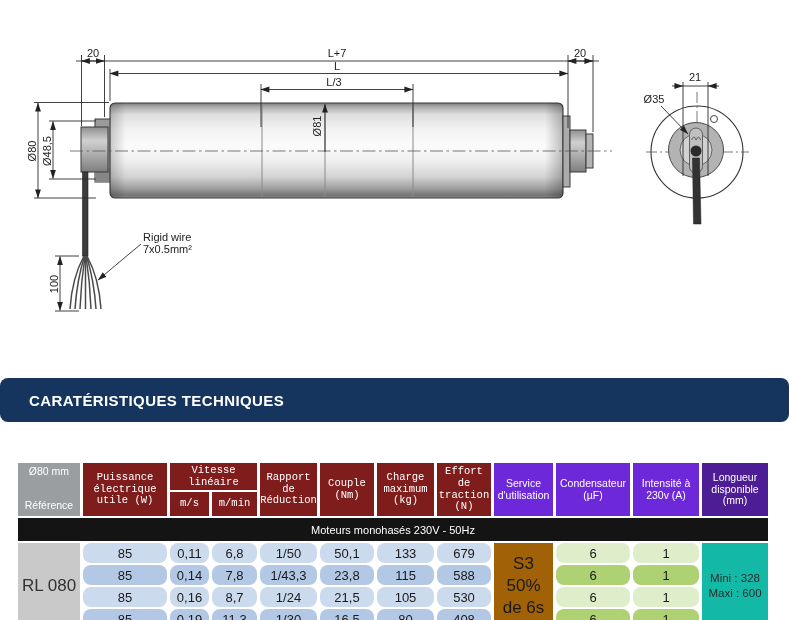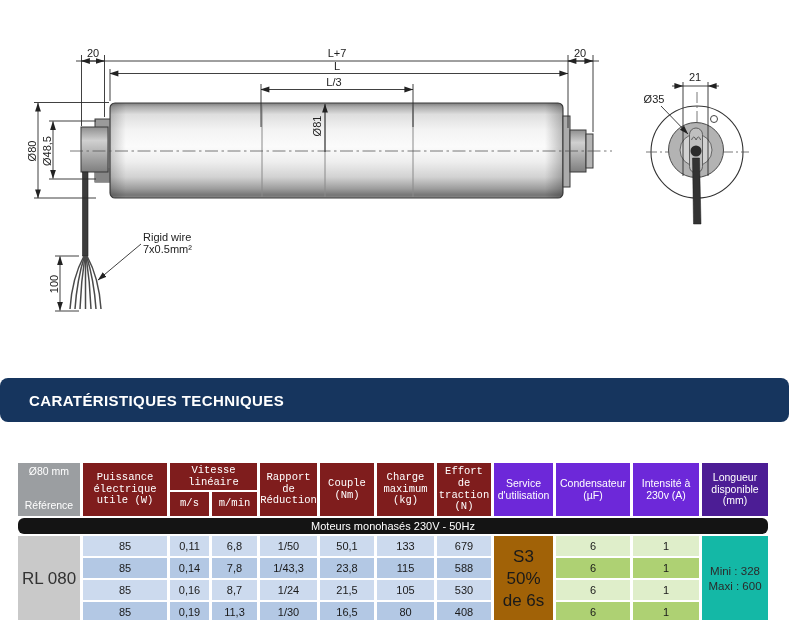--- a/index.html
+++ b/index.html
@@ -18,22 +18,22 @@
   table.spec th,table.spec td{padding:0;vertical-align:middle;text-align:center;
              font-weight:normal;overflow:hidden;}
   th.h{color:#fff;font-size:10.5px;line-height:1.12;}
   th.blue{background:#7f1d1d;font-family:Liberation Mono, monospace;}
   th.green{background:#6d28d9;}
   th.gray1{background:#9b9ea1;}
   th.gray2{background:#4c1d95;}
   .corner-inner{height:46px;display:flex;flex-direction:column;justify-content:space-between;
                 padding:3px 0 4px 0;font-size:10.5px;}
   td.groupbar{background:#141414;color:#fff;text-align:left;font-size:11px;
-              padding-left:7px;height:16px;border-radius:6px;}
-  td.val{font-size:11px;color:#1a1a1a;height:20px;}
+              padding-left:7px;height:23px;}
+  td.val{font-size:13px;color:#1a1a1a;height:20px;border-radius:8px;}
   .b-light{background:#ccdaee;}
   .b-dark{background:#b3c8e4;}
   .g-light{background:#dfeeca;}
   .g-dark{background:#aed173;}
   td.refcell{background:#c9c9c9;color:#333;font-size:17px;}
   td.servcell{background:#a16207;color:#1a1a1a;font-size:17px;line-height:1.3;}
   td.longcell{background:#14b8a6;color:#2b2b2b;font-size:11.5px;line-height:1.3;}
 </style>
 </head>
 <body>

